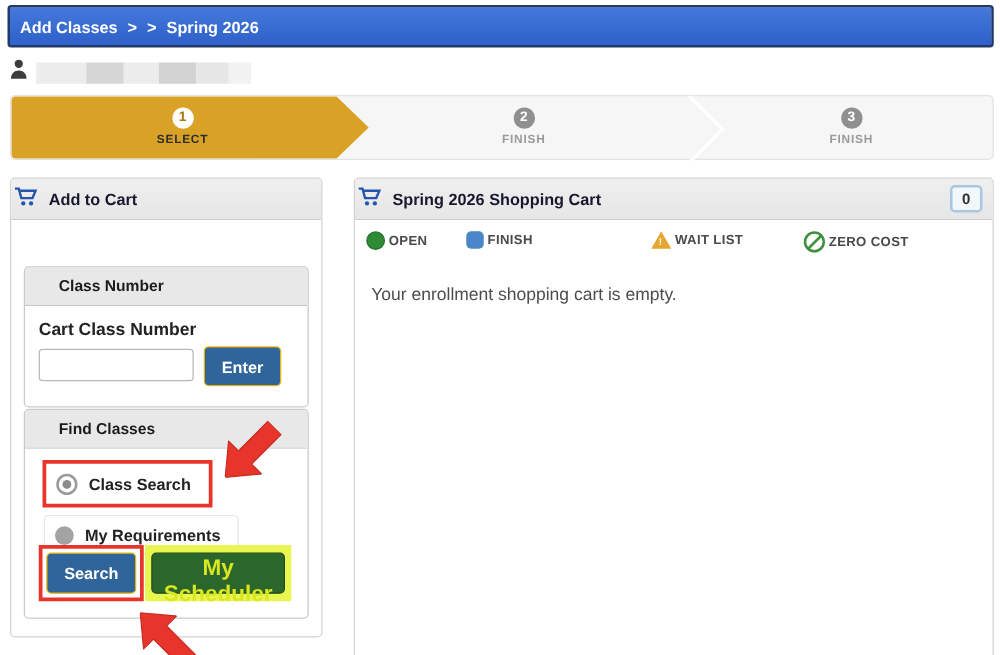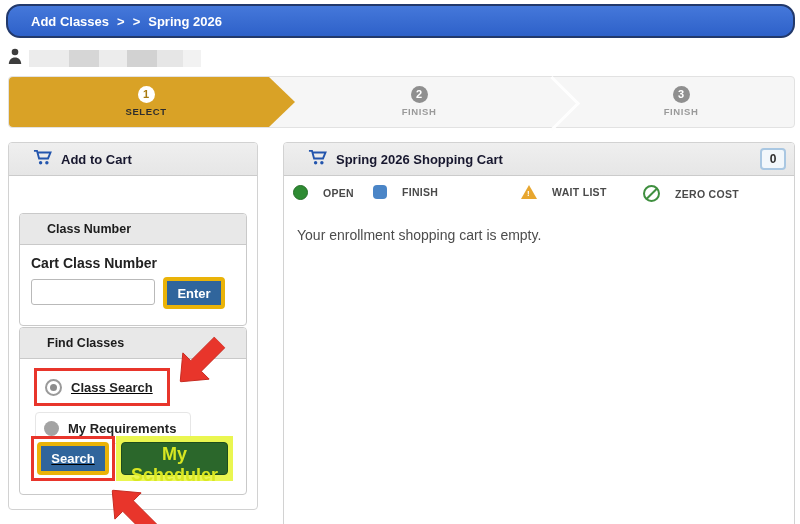--- a/index.html
+++ b/index.html
@@ -5,22 +5,22 @@
   html,body{margin:0;padding:0;}
   body{
     width:800px;height:524px;position:relative;overflow:hidden;
     background:#ffffff;font-family:"Liberation Sans",sans-serif;
     -webkit-font-smoothing:antialiased;
   }
   
   .topbar{
     position:absolute;left:6px;top:4px;width:789px;height:34px;box-sizing:border-box;
     background:linear-gradient(180deg,#4578da 0%,#2e61c9 100%);
-    border:2px solid #22396b;border-radius:14px;
-    display:flex;align-items:center;gap:8px;padding:0 23px;
+    border:2px solid #22396b;border-radius:3px;
+    display:flex;align-items:center;gap:8px;padding:0 8px;
     color:#ffffff;font-weight:bold;font-size:13px;
   }
   .crumb{white-space:pre;}
   .crumb-sep{white-space:pre;}
   
   .userrow{position:absolute;left:8px;top:48px;height:20px;display:flex;align-items:center;gap:7px;}
   .redacted{display:flex;height:17px;}
   .redacted span{display:block;height:100%;}
   .r1{width:40px;background:#ececec;}
   .r2{width:30px;background:#d6d6d6;}
@@ -56,64 +56,64 @@
   .step-3{left:612px;}
   .step-2 .num,.step-3 .num{background:#8f8f8f;color:#ffffff;}
   .step-2 .lbl,.step-3 .lbl{color:#9a9a9a;}
   
   .panel{position:absolute;background:#ffffff;border:1px solid #d2d2d2;border-radius:4px;box-sizing:border-box;}
   .panel-left{left:8px;top:142px;width:250px;height:368px;}
   .panel-right{left:283px;top:142px;width:512px;height:390px;}
   .panel-header{
     height:33px;background:linear-gradient(#efefef,#e6e6e6);
     border-bottom:1px solid #cbcbcb;border-radius:3px 3px 0 0;
-    display:flex;align-items:center;gap:9px;padding:0 24px;
+    display:flex;align-items:center;gap:9px;padding:0 2px;
     font-weight:bold;font-size:13px;color:#17172e;position:relative;box-sizing:border-box;
   }
   .count-badge{
     position:absolute;right:8px;top:5px;width:26px;height:22px;box-sizing:border-box;
     background:#f2f7fb;border:2px solid #a9c7e2;border-radius:4px;
     font-size:12px;font-weight:bold;color:#2e2e2e;text-align:center;line-height:18px;
   }
   
   .subbox{position:absolute;left:10px;width:228px;border:1px solid #c9c9c9;border-radius:4px;background:#fff;box-sizing:border-box;}
   .subhdr{
     height:31px;background:#e8e8e8;border-bottom:1px solid #c9c9c9;border-radius:3px 3px 0 0;
     display:flex;align-items:center;padding:0 27px;font-weight:bold;font-size:12.5px;color:#1c1c1c;box-sizing:border-box;
   }
   #class-number{top:70px;height:113px;}
   .cn-body{padding:10px 11px;}
   .cn-label{font-weight:bold;font-size:14px;color:#222;margin-bottom:8px;}
   .cn-row{display:flex;gap:8px;align-items:flex-start;}
   .cn-input{width:124px;height:26px;border:1px solid #b9b9b9;border-radius:3px;box-sizing:border-box;font-size:13px;padding:0 5px;}
   .btn-blue{
-    background:#30659c;border:4px solid #eab308;border-radius:4px;
+    background:#30659c;border:1px solid #eab308;border-radius:4px;
     color:#ffffff;font-weight:bold;font-size:13px;font-family:"Liberation Sans",sans-serif;cursor:pointer;
   }
   .cn-enter{width:62px;height:32px;margin-top:-2px;}
   #find-classes{top:184px;height:168px;}
   .fc-body{position:relative;height:136px;}
-  .red-outline{border:3px solid #e8352b;box-sizing:border-box;position:absolute;text-decoration:underline;}
+  .red-outline{border:3px solid #e8352b;box-sizing:border-box;position:absolute;}
   #rect-class-search{left:14px;top:9px;width:136px;height:38px;background:#fff;}
   .radio-row{display:flex;align-items:center;gap:9px;height:100%;padding-left:8px;box-sizing:border-box;}
   .radio{width:15px;height:15px;border-radius:50%;flex:0 0 auto;}
   .radio.sel{border:2px solid #9a9a9a;background:#fff;position:relative;width:13px;height:13px;}
   .radio.sel::after{content:"";position:absolute;left:3px;top:3px;width:7px;height:7px;border-radius:50%;background:#8d8d8d;}
   .radio.unsel{background:#a3a3a3;}
   .radio-label{font-weight:bold;font-size:13px;color:#222;}
   #row-my-reqs{position:absolute;left:15px;top:53px;width:154px;height:30px;border:1px solid #e6e6e6;border-radius:4px;background:#fff;}
   #rect-search{left:11px;top:77px;width:84px;height:45px;background:#fff;display:flex;align-items:center;justify-content:center;}
   .fc-search{width:72px;height:33px;}
   #scheduler-hl{position:absolute;left:96px;top:77px;width:117px;height:45px;background:#eaf650;display:flex;align-items:center;justify-content:center;}
   .btn-scheduler{
     width:107px;height:33px;background:#2b672b;border:1px solid #1e4d1e;border-radius:4px;
     color:#d8e722;font-weight:bold;font-size:18px;font-family:"Liberation Sans",sans-serif;cursor:pointer;
   }
   
-  .leg-item{position:absolute;top:42px;display:flex;align-items:center;gap:15px;font-size:10.5px;font-weight:bold;color:#4a4a4a;letter-spacing:0.3px;}
+  .leg-item{position:absolute;top:42px;display:flex;align-items:center;gap:3px;font-size:10.5px;font-weight:bold;color:#4a4a4a;letter-spacing:0.3px;}
   .ic-open{width:15px;height:15px;border-radius:50%;background:#2e8b33;border:1px solid #256e28;box-sizing:border-box;}
   .ic-closed{width:14px;height:14px;border-radius:4px;background:#4a85c7;}
   .ic-wait{position:relative;width:0;height:0;border-left:8px solid transparent;border-right:8px solid transparent;border-bottom:14px solid #e7a62f;}
   .wait-bang{position:absolute;left:-2px;top:4px;width:4px;font-size:8px;font-weight:bold;color:#ffffff;line-height:10px;}
   .ic-zero{position:relative;width:13px;height:13px;border-radius:50%;border:2px solid #3f8f3f;box-sizing:content-box;}
   .ic-zero::after{content:"";position:absolute;left:5.5px;top:-1px;width:2px;height:15px;background:#3f8f3f;transform:rotate(45deg);}
   .empty-msg{position:absolute;left:13px;top:84px;font-size:14px;color:#4c4c4c;}
   
   .arrow{position:absolute;width:56px;height:38px;}
   #arrow-class-search{left:172px;top:343px;transform:rotate(-45deg);}

